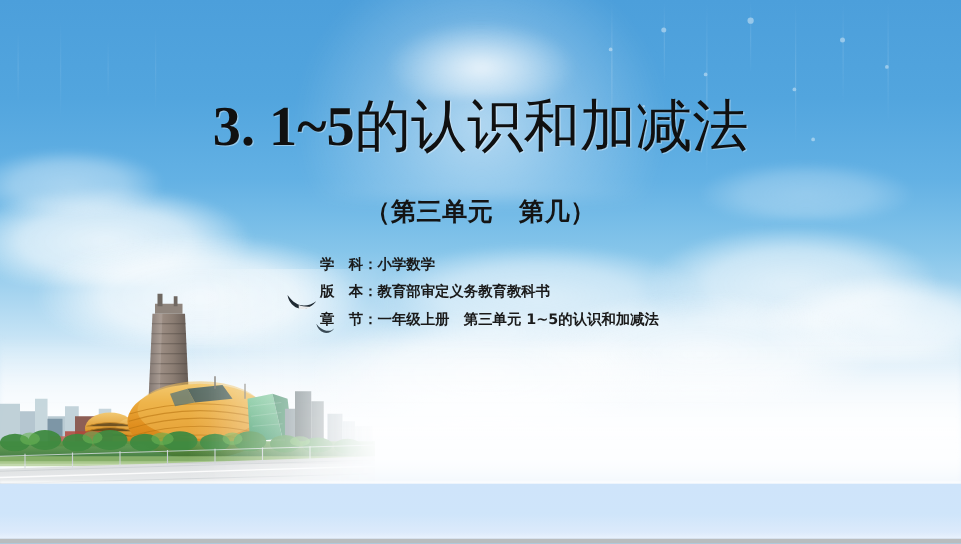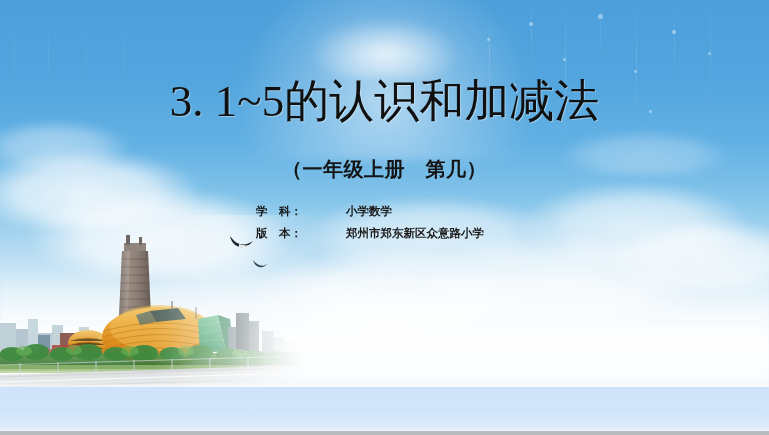--- a/index.html
+++ b/index.html
@@ -166,21 +166,21 @@
     text-align: center;
     font-size: 45px;
     line-height: 1.05;
     color: #101010;
     font-family: "Liberation Serif", "DejaVu Serif", serif;
     letter-spacing: 0px;
     white-space: nowrap;
     text-shadow: 1px 1px 0 rgba(255,255,255,0.35);
   }
   .title .num {
-    font-weight: normal;
+    font-weight: bold;
     font-family: "Liberation Serif", "DejaVu Serif", serif;
   }
   .title .cn {
     font-weight: 400;
     text-align: right;
   }
 
   .subtitle {
     position: absolute;
     left: 0;
@@ -203,21 +203,21 @@
     color: #1a1a1a;
     font-family: "DejaVu Sans", "Liberation Sans", sans-serif;
     font-weight: bold;
     white-space: nowrap;
   }
   .info-row { display: block; }
   .info-label {
     display: inline-block;
     min-width: 46px;
   }
-  .info-value { display: inline-block; margin-left: 44px; }
+  .info-value { display: inline-block; }
 </style>
 </head>
 <body>
 
 <div id="slide">
 
   <div class="sky"></div>
   <div class="sky-glow"></div>
   <div class="sky-glow2"></div>
 
@@ -464,24 +464,27 @@
   </div>
 
   <div class="band-edge"></div>
   <div class="band-light"></div>
   <div class="band-gray"></div>
 
   <div class="title">
     <span class="num">3. 1~5</span><span class="cn">的认识和加减法</span>
   </div>
 
-  <div class="subtitle">（一年级上册　第几）</div>
+  <div class="subtitle">（第三单元　第几）</div>
 
   <div class="info">
     <div class="info-row">
       <span class="info-label">学　科：</span><span class="info-value">小学数学</span>
     </div>
     <div class="info-row">
-      <span class="info-label">版　本：</span><span class="info-value">郑州市郑东新区众意路小学</span>
+      <span class="info-label">版　本：</span><span class="info-value">教育部审定义务教育教科书</span>
     </div>
+    <div class="info-row">
+      <span class="info-label">章　节：</span><span class="info-value">一年级上册　第三单元 1~5的认识和加减法</span>
+    </div>
   </div>
 
 </div>
 
 </body></html>

